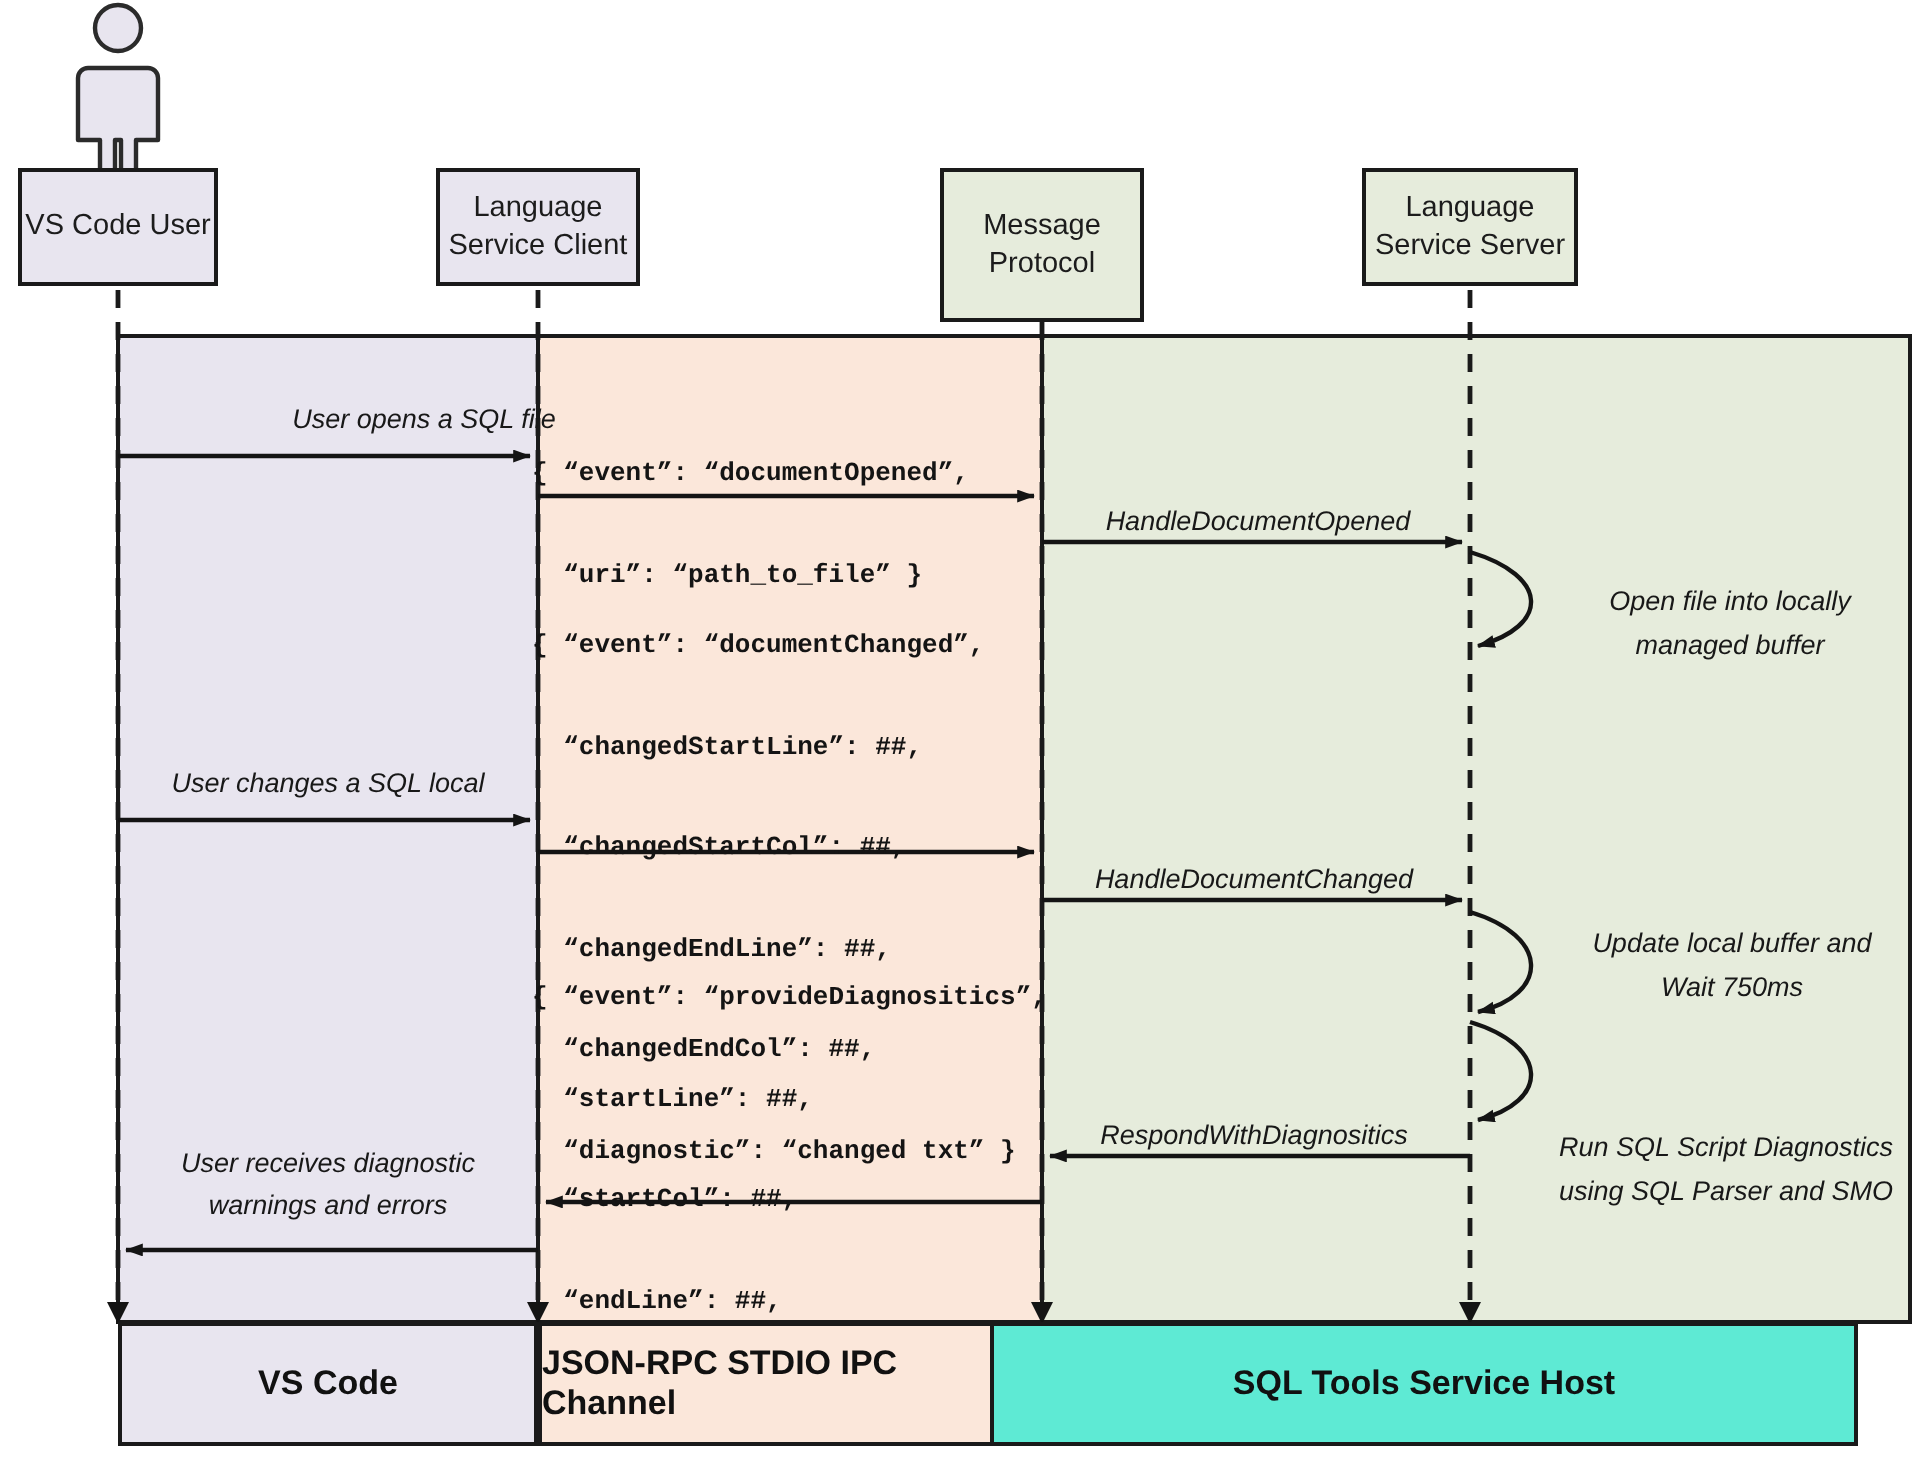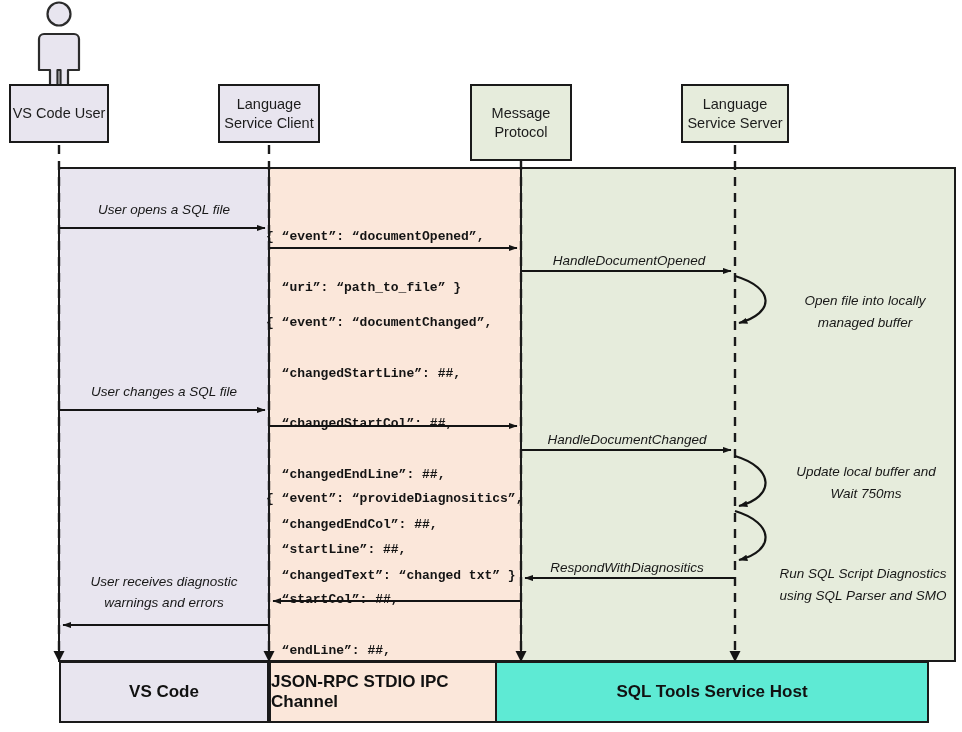--- a/index.html
+++ b/index.html
@@ -163,30 +163,30 @@
   <div class="lifeline-box green" style="left:470px; top:84px; width:102px; height:77px;">
     <span class="ln">Message</span>
     <span class="ln">Protocol</span>
   </div>
 
   <div class="lifeline-box green" style="left:681px; top:84px; width:108px; height:59px;">
     <span class="ln">Language</span>
     <span class="ln">Service Server</span>
   </div>
 
-  <div class="msg-label" style="left:59px; top:200px; width:210px;">
+  <div class="msg-label" style="left:59px; top:200px; width:210px;padding-left:48px;">
     <span>User opens a SQL file</span>
   </div>
 
   <div class="msg-label" style="left:521px; top:251px; width:216px;">
     <span>HandleDocumentOpened</span>
   </div>
 
   <div class="msg-label" style="left:59px; top:382px; width:210px;">
-    <span>User changes a SQL file</span>
+    <span>User changes a SQL local</span>
   </div>
 
   <div class="msg-label" style="left:521px; top:430px; width:212px;">
     <span>HandleDocumentChanged</span>
   </div>
 
   <div class="msg-label" style="left:521px; top:558px; width:212px;">
     <span>RespondWithDiagnositics</span>
   </div>
 
@@ -214,21 +214,21 @@
     <span class="jline">{ “event”: “documentOpened”,</span>
     <span class="jline">  “uri”: “path_to_file” }</span>
   </div>
 
   <div class="json-block" style="left:266px; top:285px;">
     <span class="jline">{ “event”: “documentChanged”,</span>
     <span class="jline">  “changedStartLine”: ##,</span>
     <span class="jline">  “changedStartCol”: ##,</span>
     <span class="jline">  “changedEndLine”: ##,</span>
     <span class="jline">  “changedEndCol”: ##,</span>
-    <span class="jline">  “changedText”: “changed txt” }</span>
+    <span class="jline">  “diagnostic”: “changed txt” }</span>
   </div>
 
   <div class="json-block" style="left:266px; top:461px;">
     <span class="jline">{ “event”: “provideDiagnositics”,</span>
     <span class="jline">  “startLine”: ##,</span>
     <span class="jline">  “startCol”: ##,</span>
     <span class="jline">  “endLine”: ##,</span>
     <span class="jline">  “endCol”: ##,</span>
     
   </div>

